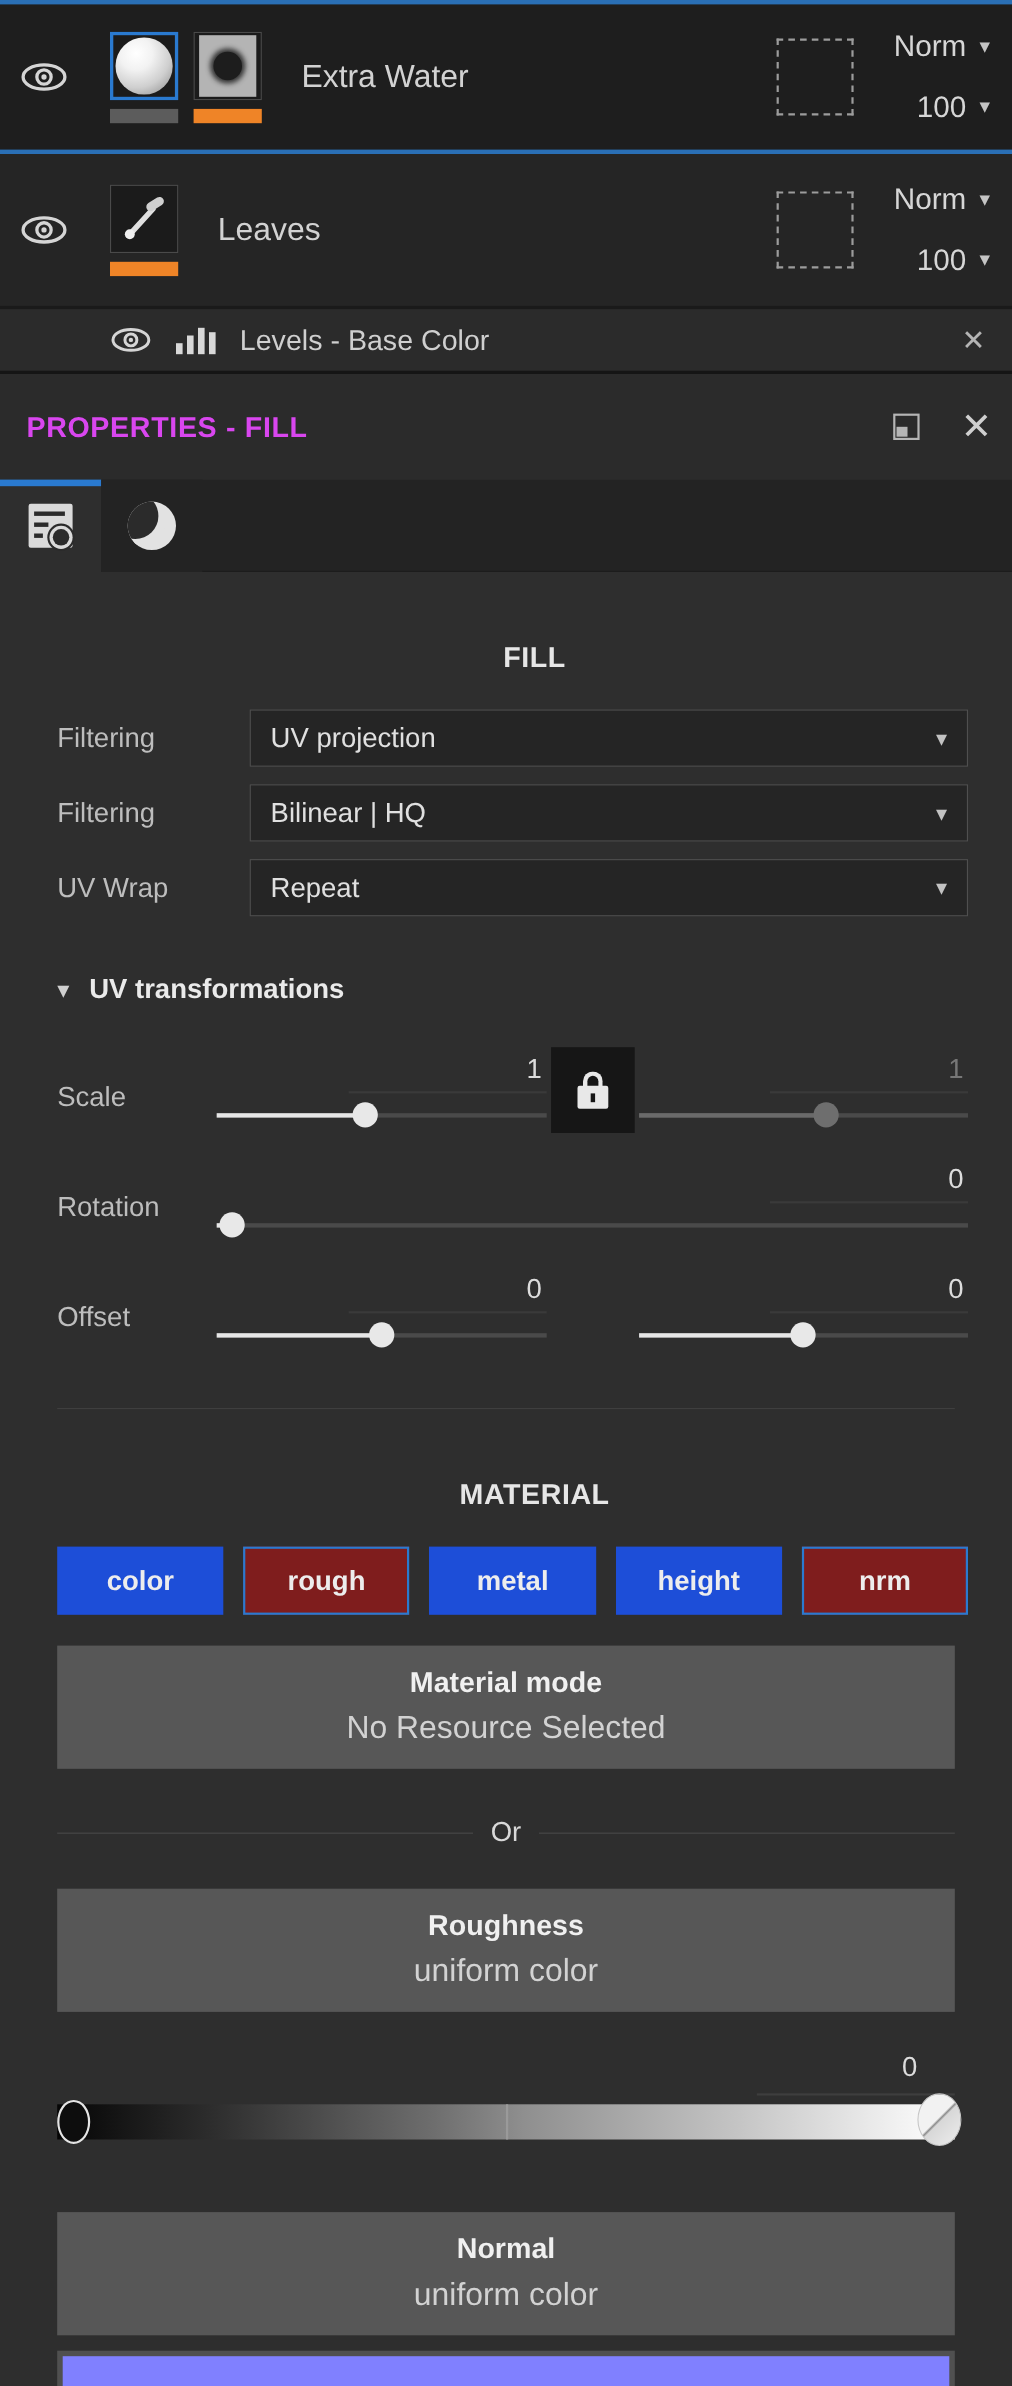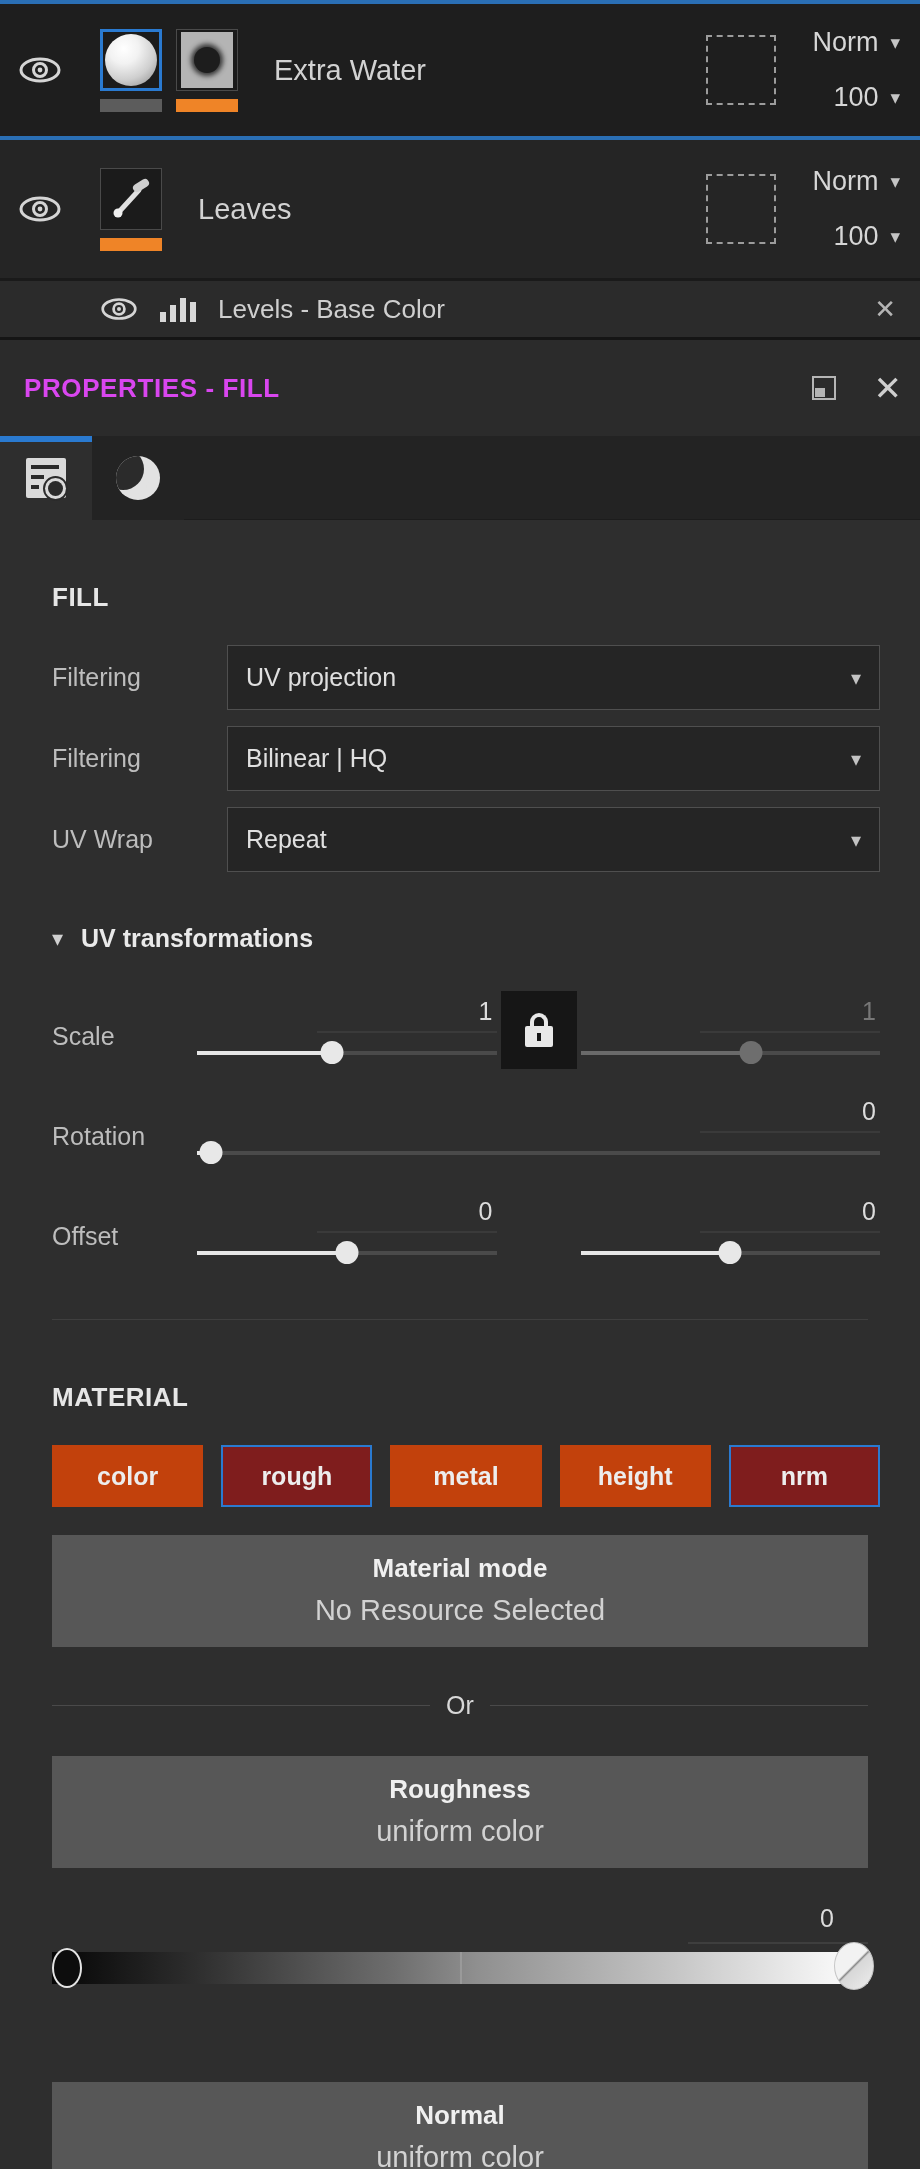--- a/index.html
+++ b/index.html
@@ -224,38 +224,39 @@
   }
 
   .panel-body { background: #2e2e2e; padding: 0 0 40px 0; min-height: 1700px; }
 
   .section-title {
     color: #e6e6e6;
     font-size: 26px;
     font-weight: bold;
     letter-spacing: 0.5px;
     padding: 62px 0 32px 52px;
+    text-align: center;
   }
 
   
   .prop-row {
     display: flex;
     align-items: center;
     padding: 0 40px 0 52px;
     margin-bottom: 16px;
   }
   .prop-label {
     color: #bdbdbd;
     font-size: 25px;
     width: 175px;
     flex: 0 0 175px;
   }
   .combo {
     flex: 1;
-    height: 65px;
+    height: 52px;
     background: #252525;
     border: 1px solid #4f4f4f;
     display: flex;
     align-items: center;
     padding: 0 18px;
     color: #e0e0e0;
     font-size: 25px;
   }
   .combo .caret { margin-left: auto; color: #c3c3c3; font-size: 20px; }
 
@@ -368,21 +369,21 @@
   
   .channel-row {
     display: flex;
     gap: 18px;
     padding: 0 40px 0 52px;
     margin-bottom: 28px;
   }
   .chan-btn {
     flex: 1;
     height: 62px;
-    background: #c2410c;
+    background: #1d4ed8;
     display: flex;
     align-items: center;
     justify-content: center;
     color: #ededed;
     font-size: 25px;
     font-weight: bold;
     border: 2px solid transparent;
   }
   .chan-btn.on {
     background: #7f1d1d;
@@ -733,21 +734,21 @@
     <div class="grad-wrap">
       <span class="val">0</span>
       <span class="ghost"></span>
       <div class="grad-bar">
         <span class="mid-tick"></span>
       </div>
       <span class="grad-knob-left"></span>
       <span class="grad-knob-right"></span>
     </div>
 
-    <div class="big-btn" style="margin-top:92px">
+    <div class="big-btn" style="margin-top:60px">
       <span class="t1">Normal</span>
       <span class="t2">uniform color</span>
     </div>
 
     <div class="swatch-wrap">
       <div class="swatch" id="normal-swatch" style="background: rgb(128, 128, 255);"></div>
     </div>
 
   </div>
 </div>

